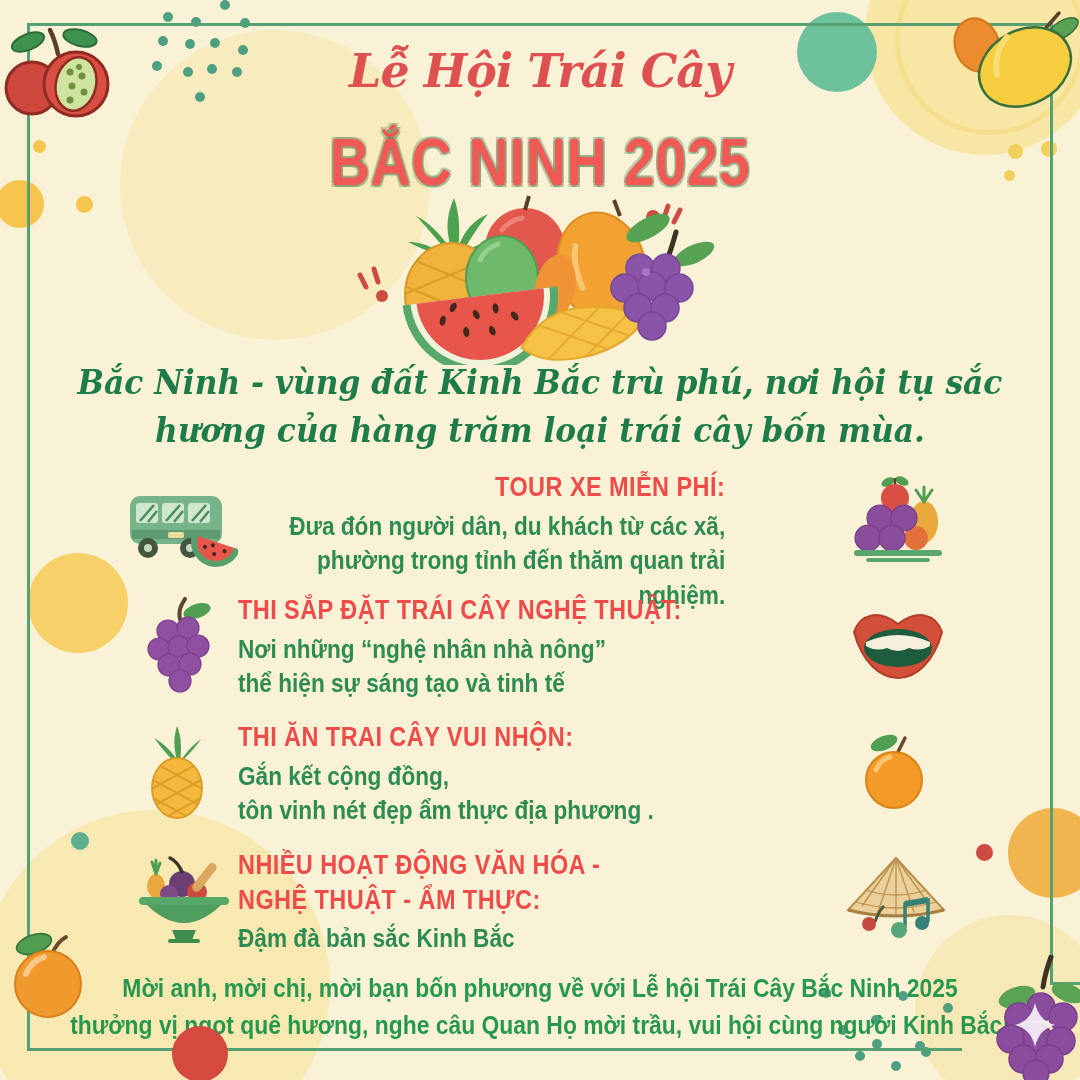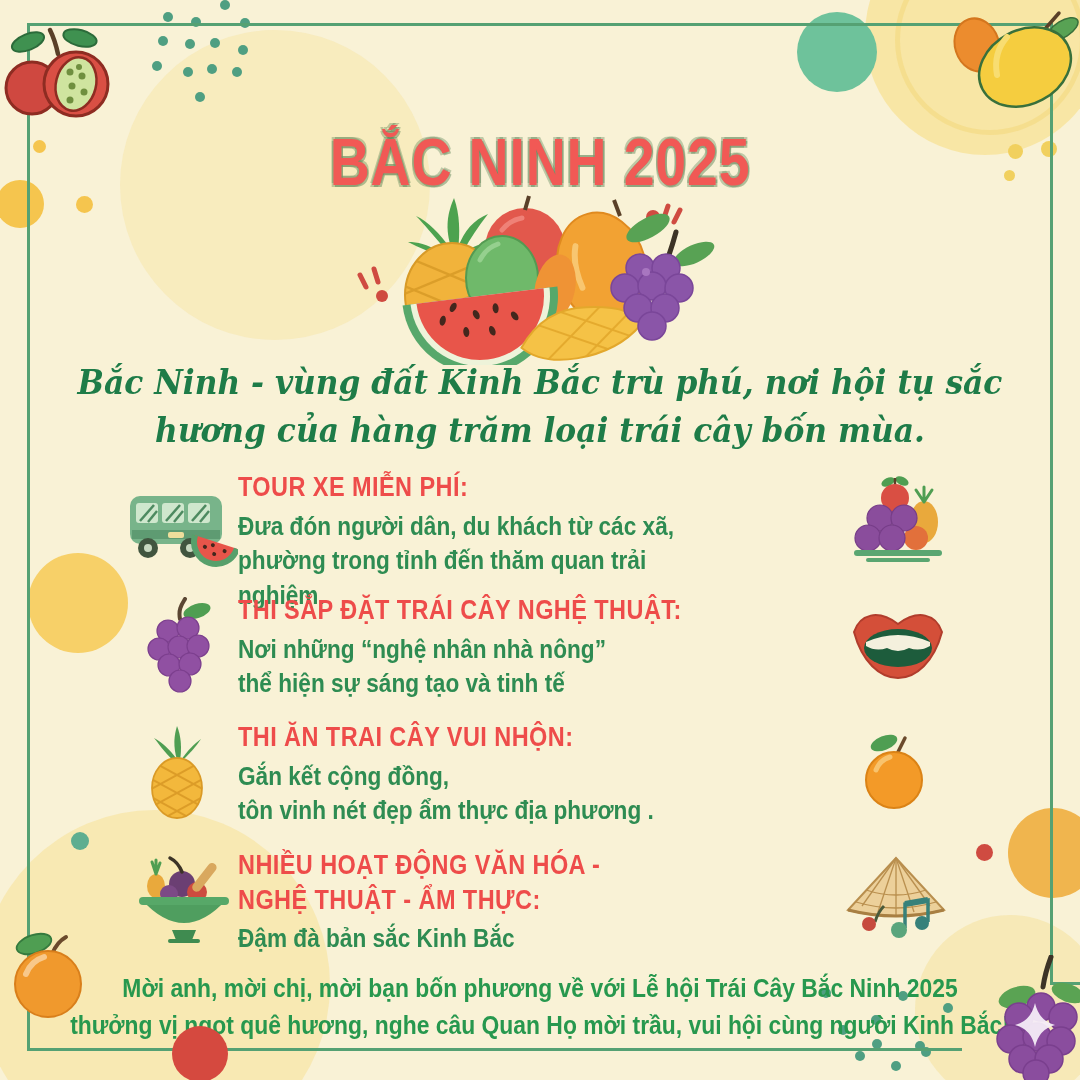--- a/index.html
+++ b/index.html
@@ -66,20 +66,21 @@
     <div class="dotfield" style="box-shadow:220px 0 0 #4f9f82,163px 12px 0 #4f9f82,191px 17px 0 #4f9f82,240px 18px 0 #4f9f82,158px 36px 0 #4f9f82,185px 39px 0 #4f9f82,210px 38px 0 #4f9f82,238px 45px 0 #4f9f82,152px 61px 0 #4f9f82,183px 67px 0 #4f9f82,207px 64px 0 #4f9f82,232px 67px 0 #4f9f82,195px 92px 0 #4f9f82;"></div>
     <div class="dotfield" style="box-shadow:821px 988px 0 #4f9f82,838px 1025px 0 #4f9f82,871px 1015px 0 #4f9f82,855px 1051px 0 #4f9f82,891px 1061px 0 #4f9f82,915px 1041px 0 #4f9f82,943px 1003px 0 #4f9f82,898px 991px 0 #4f9f82,872px 1039px 0 #4f9f82,921px 1047px 0 #4f9f82;"></div>
   </div>
 
   <div class="frame" style="left:27px;top:23px;width:1026px;height:3px;"></div>
   <div class="frame" style="left:27px;top:23px;width:3px;height:1028px;"></div>
   <div class="frame" style="left:27px;top:1048px;width:935px;height:3px;"></div>
   <div class="frame" style="left:1050px;top:23px;width:3px;height:962px;"></div>
   <div class="frame" style="left:1050px;top:982px;width:30px;height:3px;"></div>
 
+  <div class="script-title" data-bind="poster.title_script">Lễ Hội Trái Cây</div>
   <div class="main-title" data-bind="poster.title_main">BẮC NINH 2025</div>
 
   <div class="abs content" style="left:330px;top:190px;width:420px;height:175px;">
     <svg width="420" height="175" viewBox="0 0 420 175">
 
       <g stroke="#cf4b41" stroke-width="5" stroke-linecap="round">
         <path d="M30,85 L36,97" fill="none"></path>
           <path d="M44,79 L48,92" fill="none"></path>
         <path d="M338,16 L334,28" fill="none"></path>
           <path d="M350,20 L344,32" fill="none"></path>
@@ -168,21 +169,21 @@
         <circle cx="-6" cy="-26" r="4" fill="#a876c0"></circle>
       </g>
     </svg>
   </div>
 
   <div class="intro">
     <div data-bind="poster.intro_lines.0">Bắc Ninh - vùng đất Kinh Bắc trù phú, nơi hội tụ sắc</div>
     <div data-bind="poster.intro_lines.1">hương của hàng trăm loại trái cây bốn mùa.</div>
   </div>
 
-  <div class="section" style="top:470px;height:105px;">
+  <div class="section" style="top:470px;height:105px;text-align:right;">
     <div class="s-icon" style="top:18px;width:112px;height:80px;">
       <svg width="112" height="80" viewBox="0 0 112 80">
         <rect x="4" y="8" width="92" height="48" rx="10" fill="#78b48a"></rect>
         <rect x="6" y="42" width="88" height="9" fill="#5e9b72"></rect>
         <g fill="#cfe7cd">
           <rect x="10" y="15" width="22" height="20" rx="3"></rect>
           <rect x="36" y="15" width="22" height="20" rx="3"></rect>
           <rect x="62" y="15" width="22" height="20" rx="3"></rect>
         </g>
         <g stroke="#4d8a60" stroke-width="2.5">

